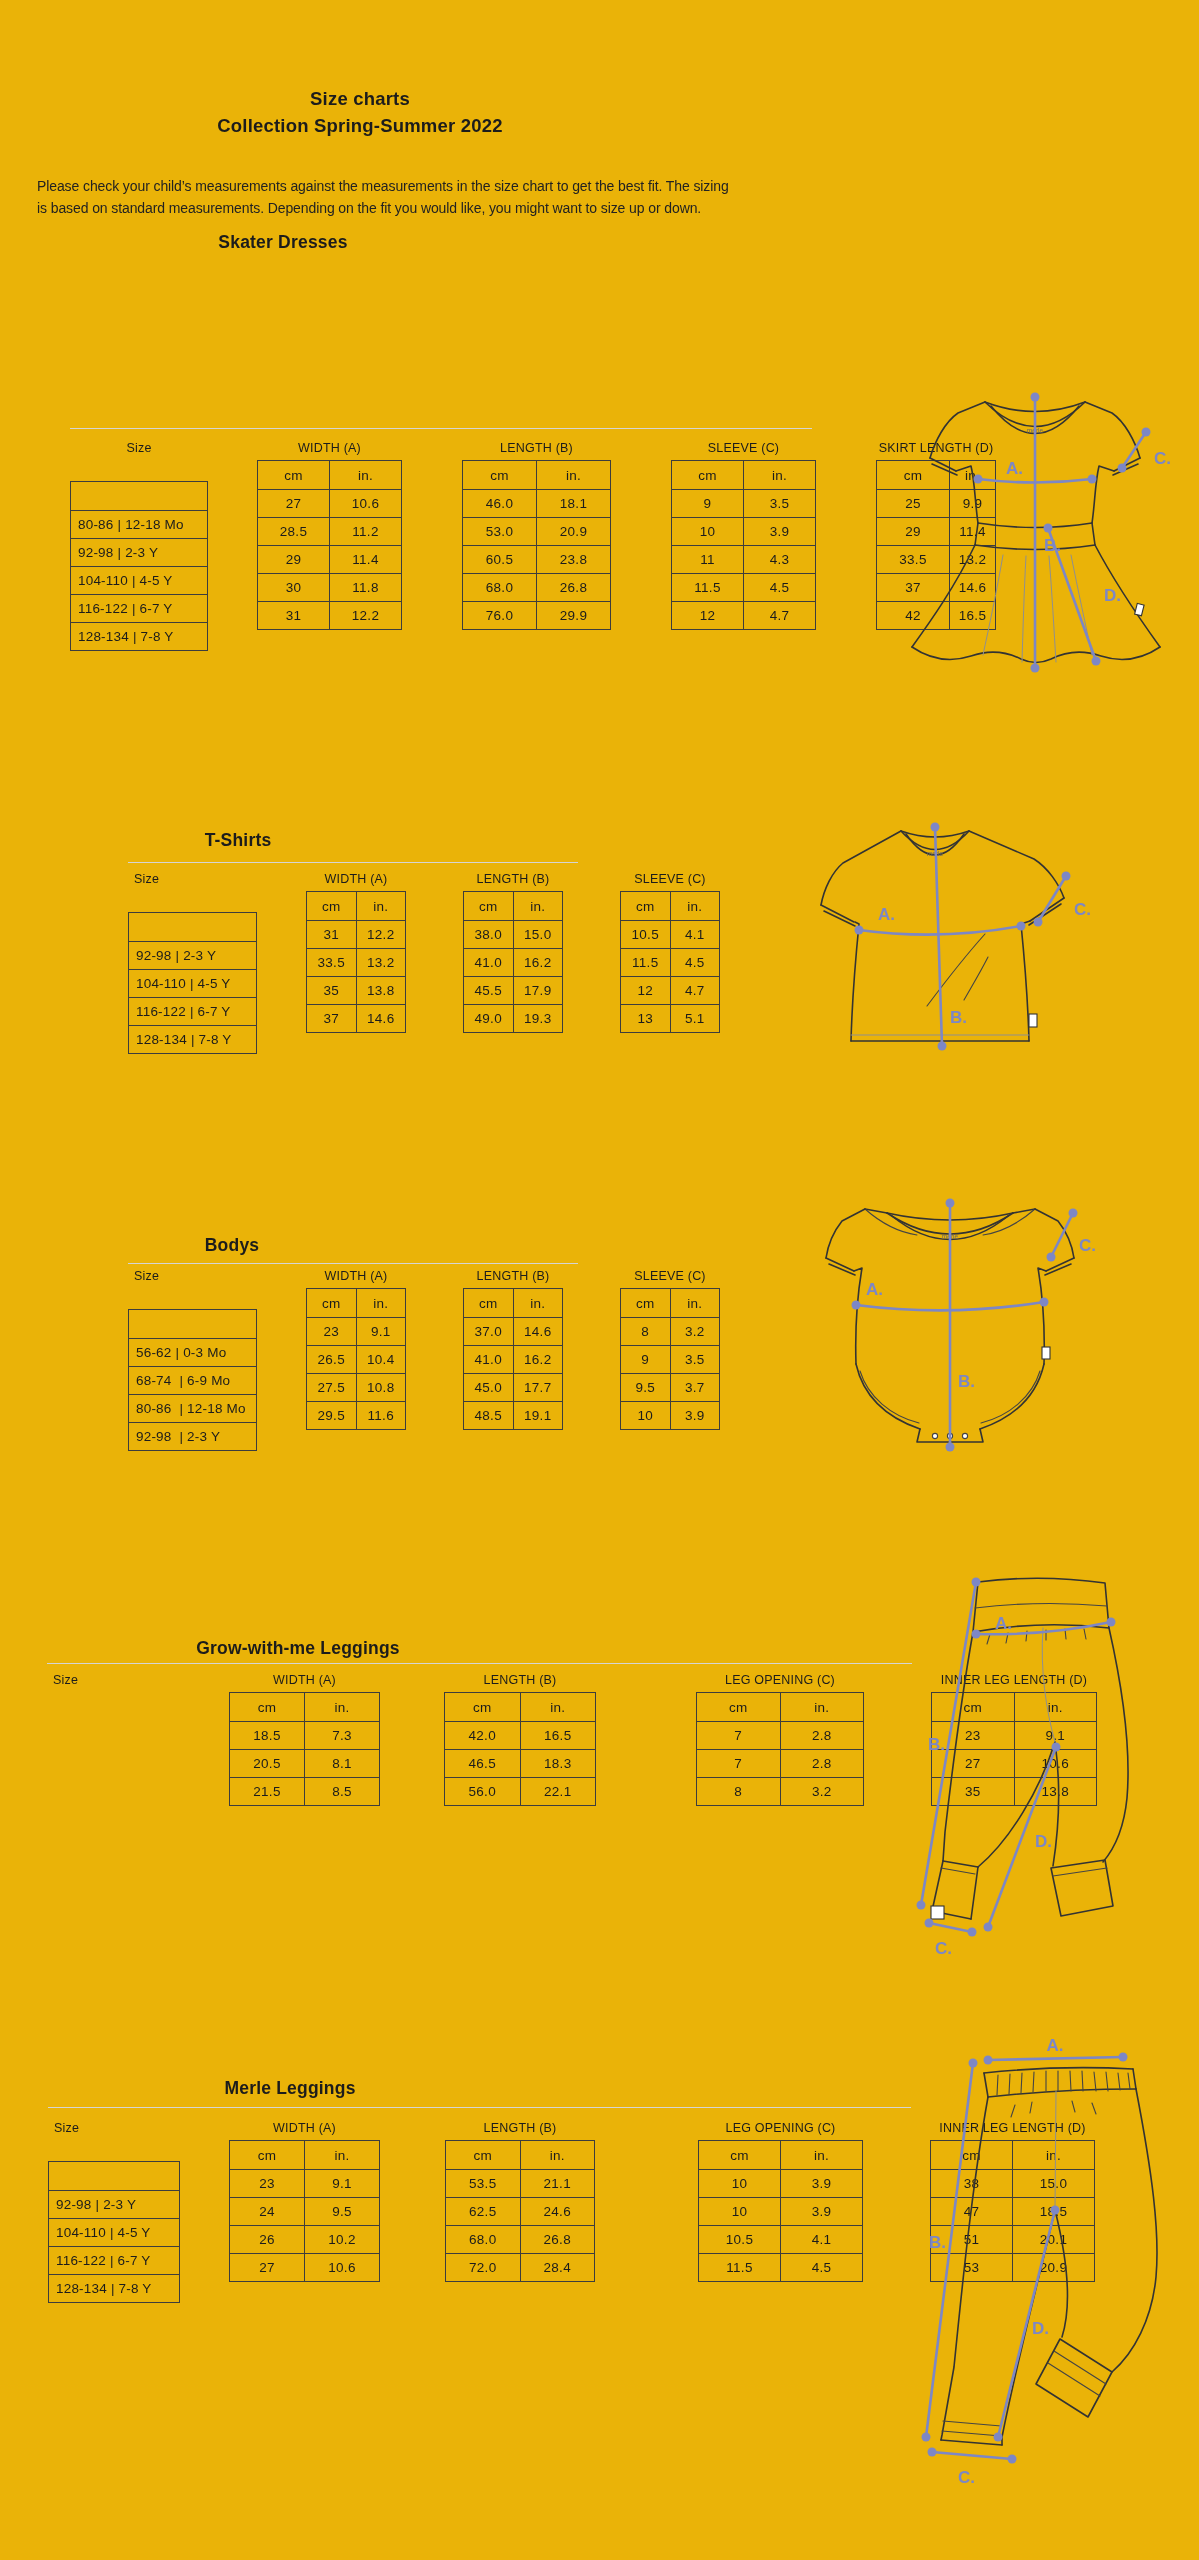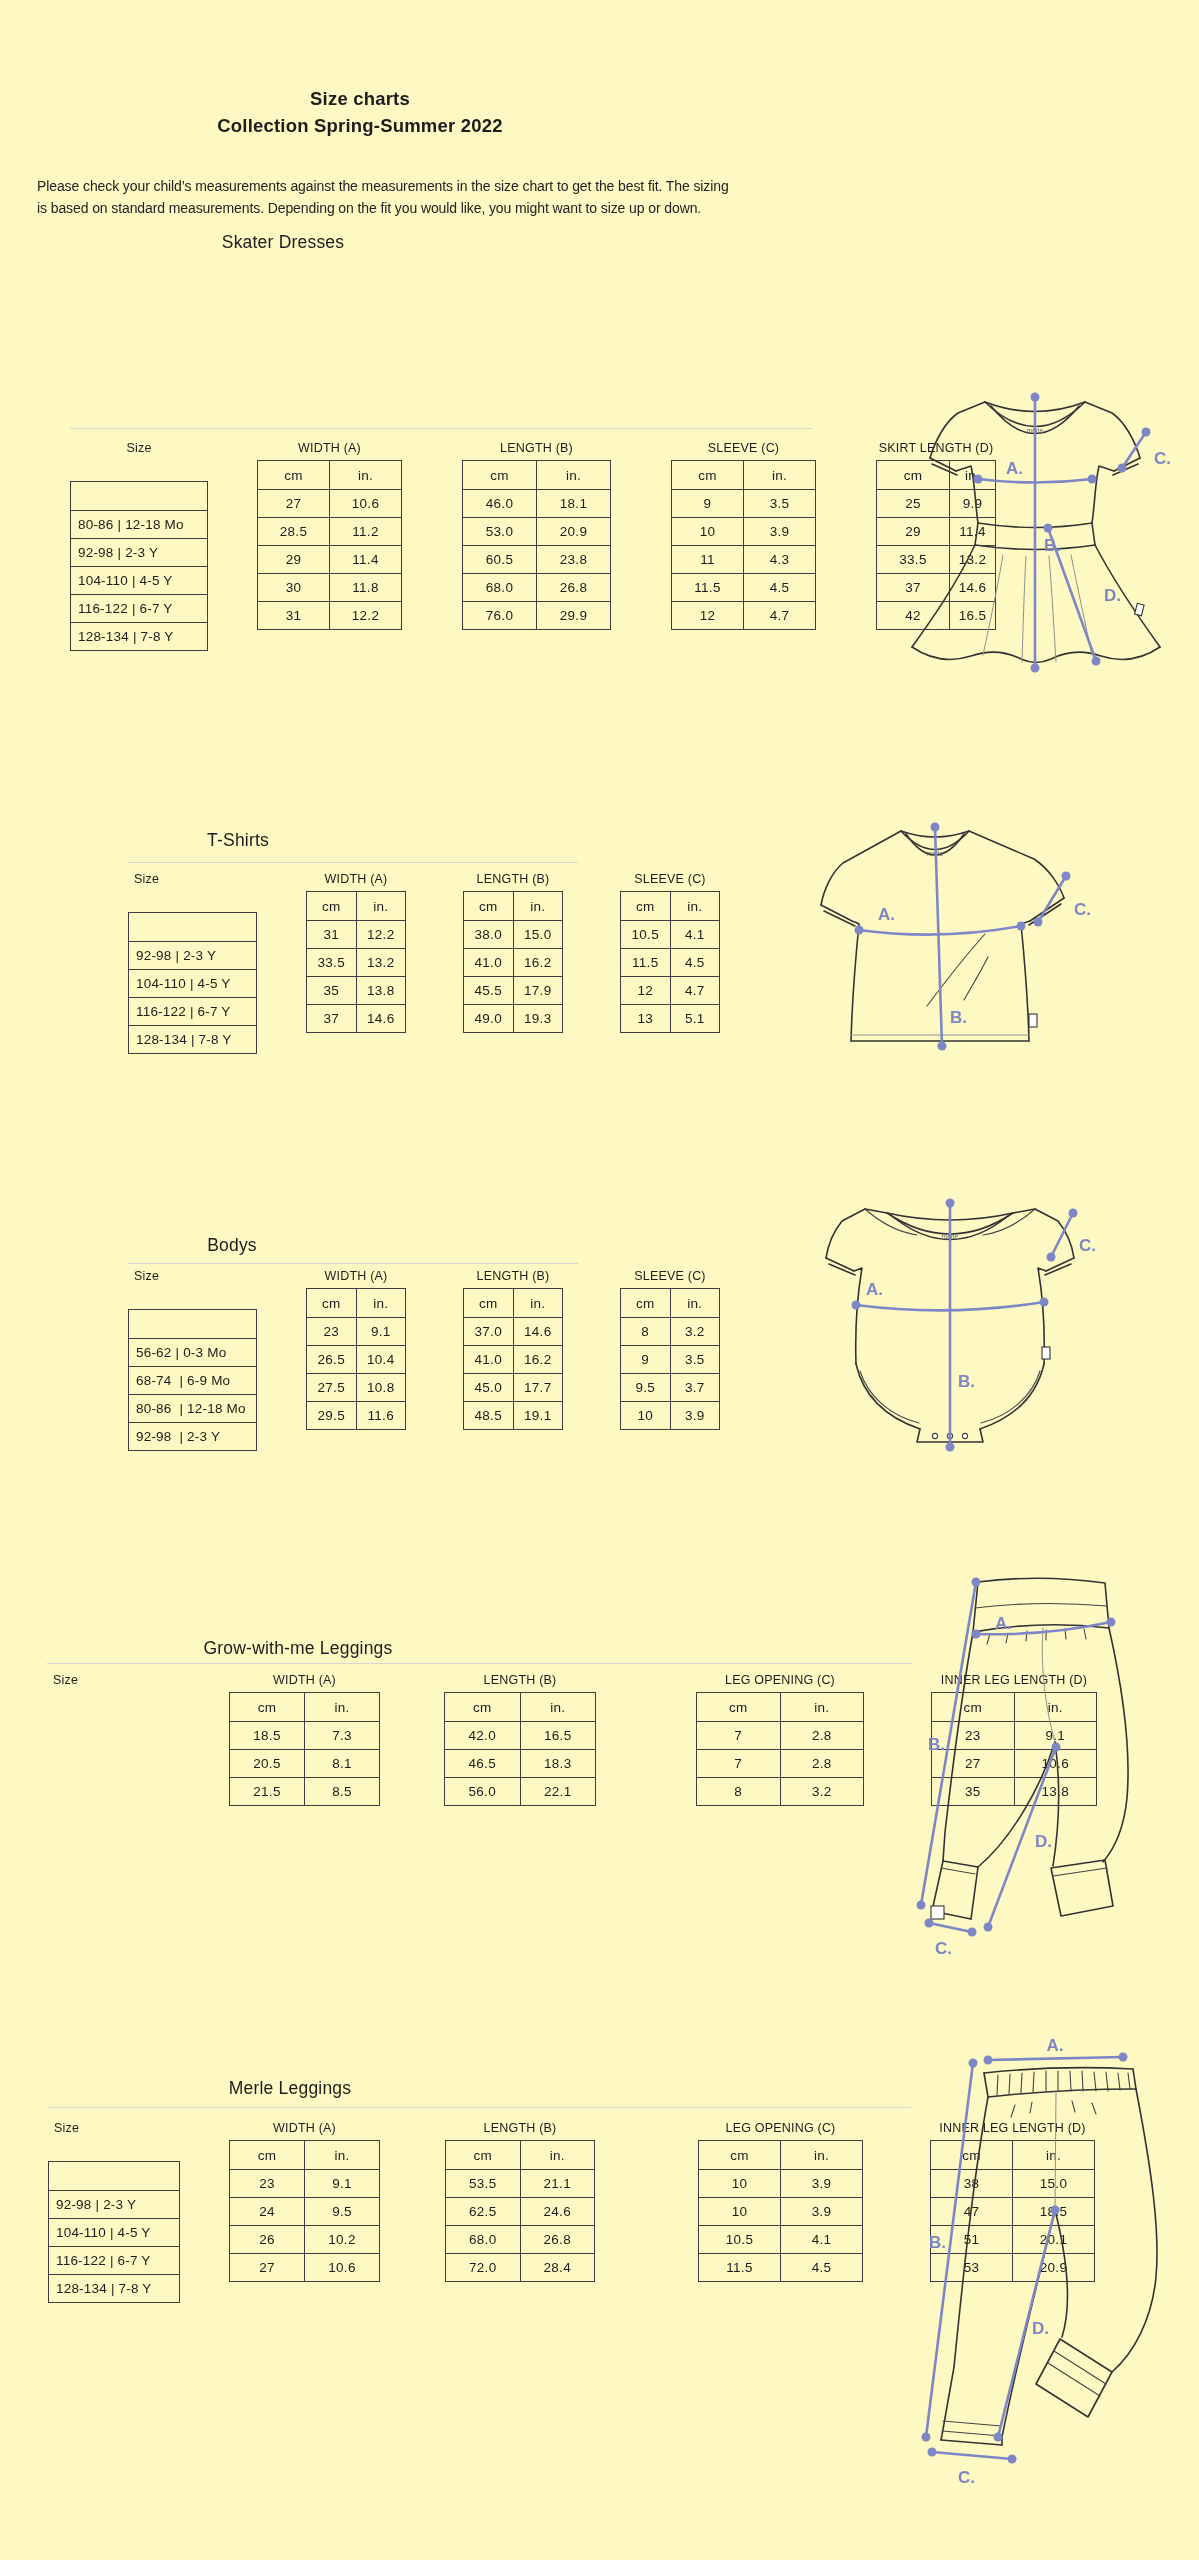--- a/index.html
+++ b/index.html
@@ -1,25 +1,25 @@
 <!DOCTYPE html>
 <html><head>
 <meta charset="utf-8">
 <style>
   html,body{margin:0;padding:0;background:#fff;}
   body{font-family:"Liberation Sans", sans-serif;color:#1c1c1c;}
-  .page{position:relative;width:1199px;height:2560px;background:#fef9c3;overflow:hidden;}
+  .page{position:relative;width:1199px;height:2560px;background:#eab308;overflow:hidden;}
 
   .title-block{position:absolute;left:0;top:86px;width:720px;text-align:center;}
   .title-block h1{margin:0;font-size:18.5px;line-height:1.45;font-weight:bold;letter-spacing:.2px;}
   .intro{position:absolute;left:37px;top:176px;width:700px;font-size:14px;line-height:1.56;letter-spacing:-.1px;color:#222;}
   .intro p{margin:0 0 21px 0;}
 
   .section{position:absolute;left:0;width:1199px;}
-  .sec-heading{position:absolute;transform:translateX(-50%);margin:0;font-size:17.5px;font-weight:normal;letter-spacing:.2px;white-space:nowrap;text-align:center;}
+  .sec-heading{position:absolute;transform:translateX(-50%);margin:0;font-size:17.5px;font-weight:bold;letter-spacing:.2px;white-space:nowrap;text-align:center;}
   .divider{position:absolute;height:1px;background:#d5d5d5;}
   .table-wrap{position:absolute;display:flex;align-items:flex-start;}
   .size-col{flex:none;}
   .size-label{height:19px;font-size:12.5px;padding-left:6px;letter-spacing:.2px;}
   .size-box{border:1.5px solid #3d3d3d;box-sizing:border-box;margin-top:21px;}
   .size-box .cell{height:28px;display:flex;align-items:center;padding-left:7px;font-size:13.5px;letter-spacing:.2px;white-space:pre;box-sizing:border-box;}
   .size-box .cell + .cell{border-top:1.4px solid #3d3d3d;}
   .groups{display:flex;}
   .group{flex:none;padding-left:47px;}
   .group-label{height:19px;text-align:center;font-size:12.5px;letter-spacing:.2px;white-space:nowrap;}

